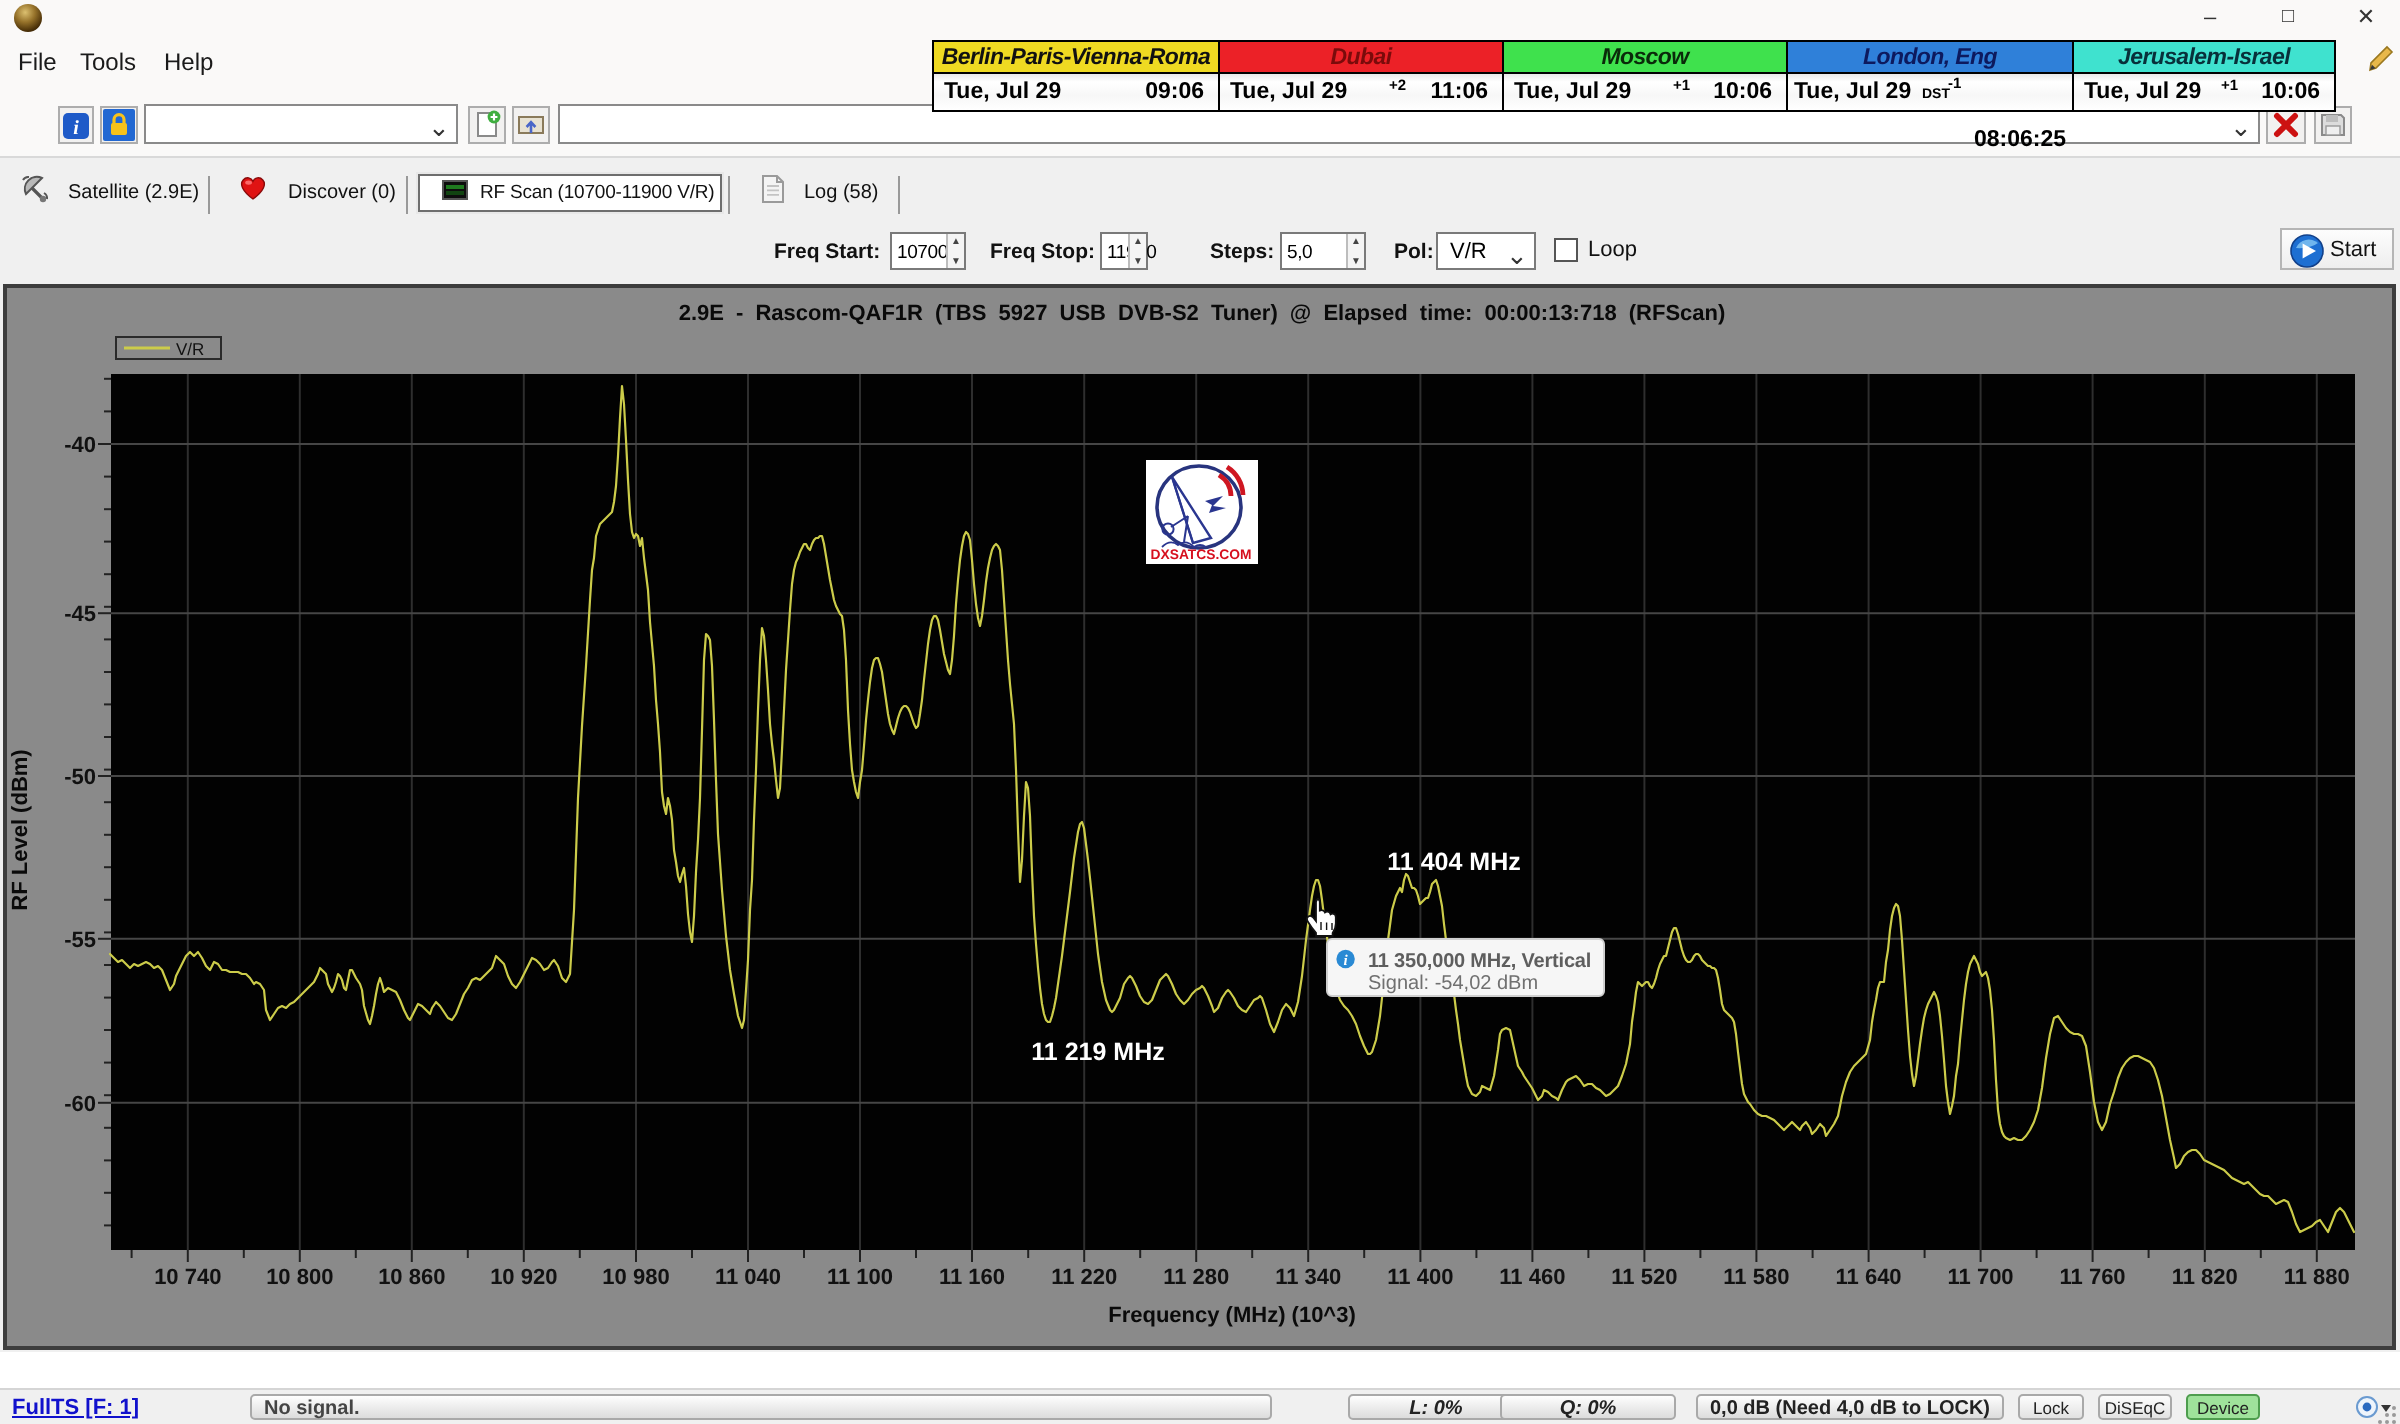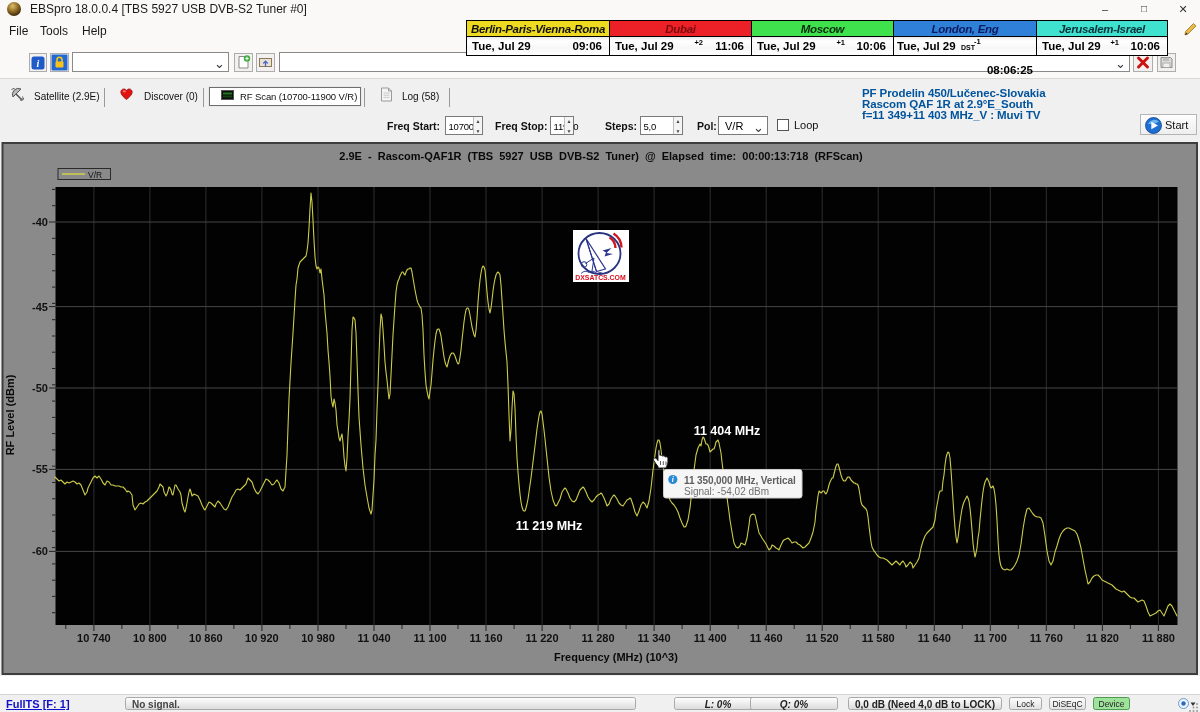--- a/index.html
+++ b/index.html
@@ -66,21 +66,20 @@
 .bpanel { position:absolute; top:2px; height:13px; border:1px solid #a9a9a9; border-radius:2.5px; background:linear-gradient(#fefefe,#dcdcdc); font-size:10px; color:#222;font-weight:bold; }
 .bbtn { position:absolute; top:2px; height:13px; border:1px solid #a9a9a9; border-radius:2.5px; background:linear-gradient(#fdfdfd,#e2e2e2); font-size:8.5px; color:#222; text-align:center; }
 #fullts { position:absolute; left:6px; top:3px; font-size:11px; font-weight:bold; color:#1111cc; text-decoration:underline; }
 </style>
 </head>
 <body>
 <div id="root">
 
   <div class="abs" id="titlebar">
     <div id="appicon"></div>
-    <div class="ttl">EBSpro 18.0.0.4 [TBS 5927 USB DVB-S2 Tuner #0]</div>
     <div class="winbtn" style="left:1090px;">–</div>
     <div class="winbtn" style="left:1129px;font-size:10px;">□</div>
     <div class="winbtn" style="left:1168px;">✕</div>
   </div>
 
   <div class="abs" id="menubar">
     <span style="left:9px;">File</span>
     <span style="left:40px;">Tools</span>
     <span style="left:82px;">Help</span>
   </div>
@@ -228,21 +227,20 @@
         <span class="ud"></span>
       </div>
     <span class="flabel" style="left:697px;">Pol:</span>
     <div id="poldd">
         <span style="position:absolute;left:6px;top:3px;">V/R</span>
         <span class="chev">⌄</span>
       </div>
     <div id="loopbox"></div>
     <span id="looplbl">Loop</span>
 
-    <div id="bluetxt">PF Prodelin 450/Lučenec-Slovakia<br>Rascom QAF 1R at 2.9°E_South<br>f=11 349+11 403 MHz_V : Muvi TV</div>
 
     <div id="startbtn">
       <svg style="position:absolute;left:4px;top:1.5px;" width="17" height="17">
         <circle cx="8.5" cy="8.5" r="8" fill="#1d6fd2"></circle>
         <circle cx="8.5" cy="8.5" r="8" fill="none" stroke="#11408a" stroke-width="0.8"></circle>
         <path d="M3 7 a7 7 0 0 1 11 -2.5 q-4 3 -11 2.5" fill="#7ec2f2" opacity="0.85"></path>
         <path d="M6.3 4.8 L13 8.5 L6.3 12.2 Z" fill="#fff"></path>
       </svg>
       <span class="lbl">Start</span>
     </div>

